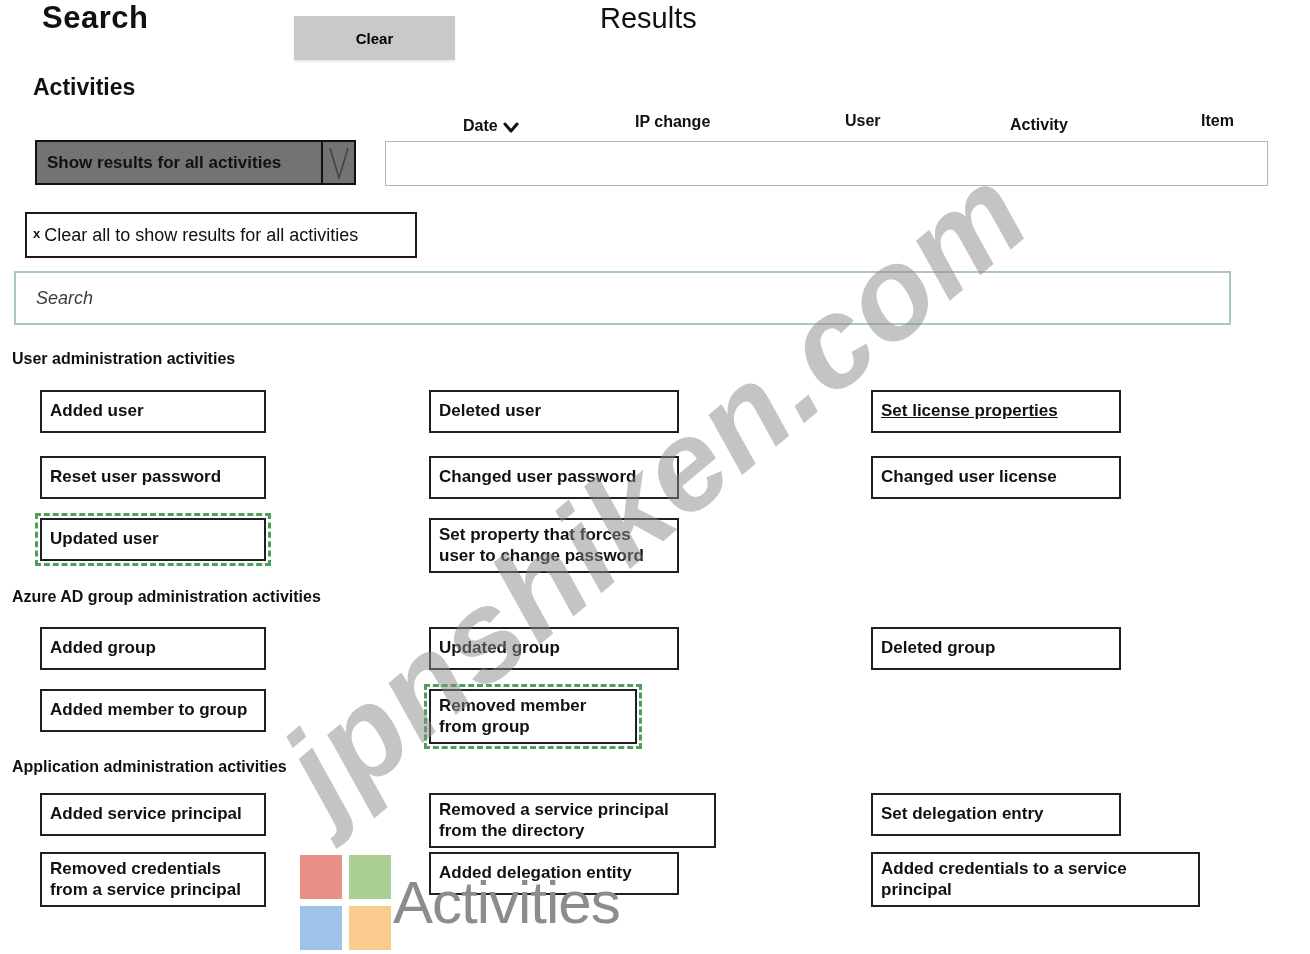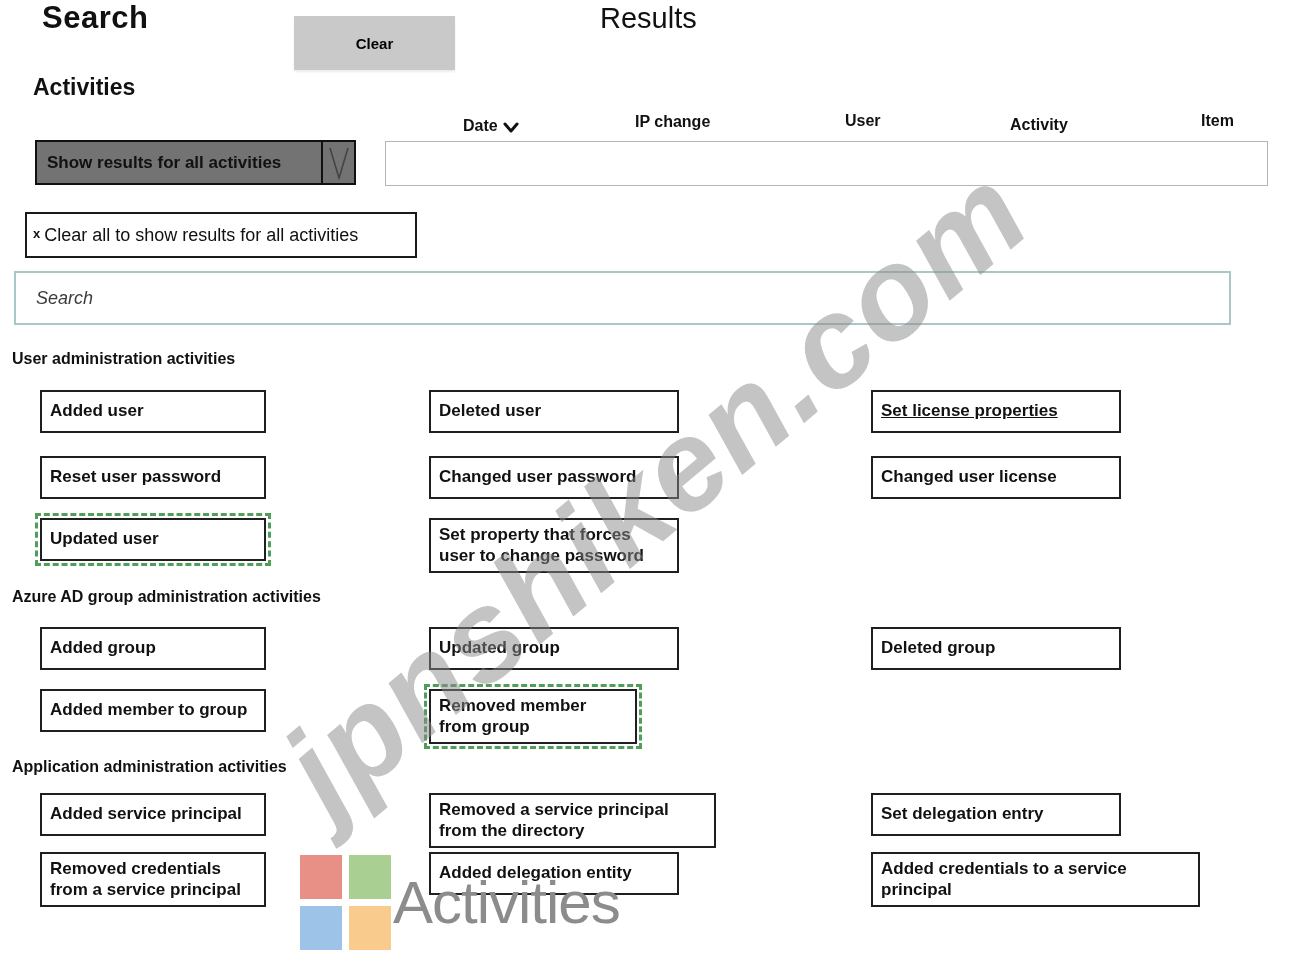--- a/index.html
+++ b/index.html
@@ -8,21 +8,21 @@
     background:#ffffff;color:#111;
     font-family:"Liberation Sans","DejaVu Sans",sans-serif;
   }
   .abs{position:absolute;}
   
   .search-title{left:42px;top:0px;font-size:31px;font-weight:700;letter-spacing:0.5px;}
   .results-title{left:600px;top:2px;font-size:29px;font-weight:400;}
   .activities-title{left:33px;top:74px;font-size:23px;font-weight:700;}
   
   .clear-btn{
-    left:294px;top:16px;width:161px;height:54px;background:var(--clear_button_bg,#c9c9c9);
+    left:294px;top:16px;width:161px;height:44px;background:var(--clear_button_bg,#c9c9c9);
     display:flex;align-items:center;justify-content:center;
     font-size:15px;font-weight:700;border:none;cursor:pointer;
     box-shadow:0 2px 2px rgba(0,0,0,0.08);
   }
   
   .dropdown{
     left:35px;top:140px;width:321px;height:45px;border:2px solid #111;
     display:flex;align-items:stretch;box-sizing:border-box;background:#737373;cursor:pointer;
   }
   .dropdown .val{

